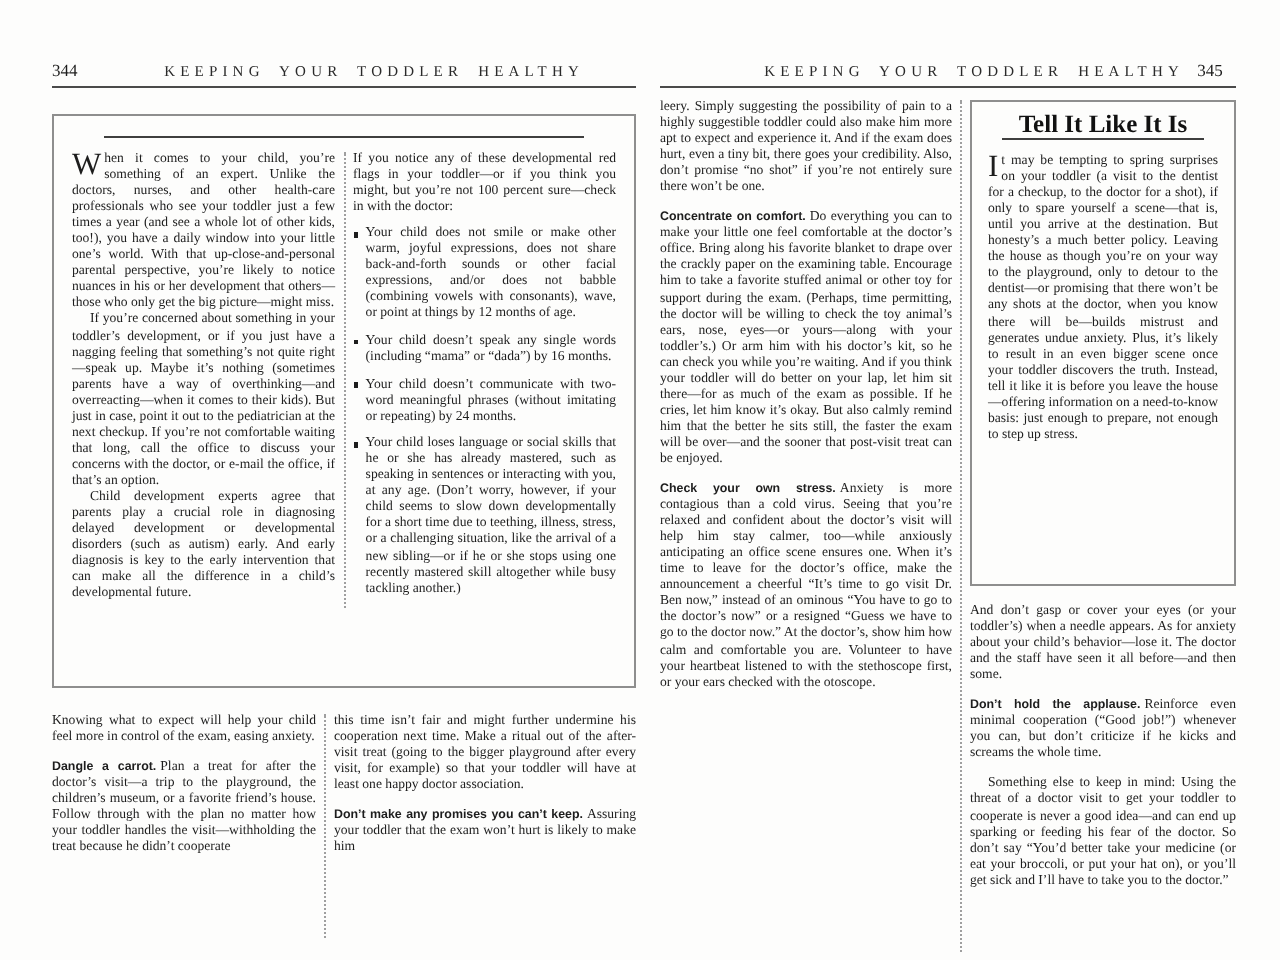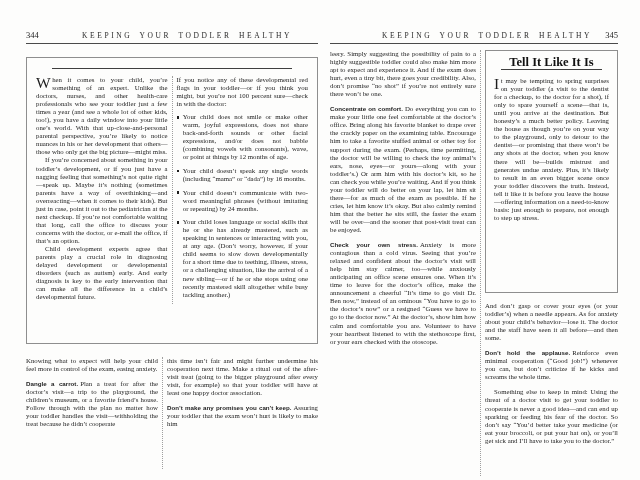--- a/index.html
+++ b/index.html
@@ -3,21 +3,21 @@
 <meta charset="utf-8">
 <style>
   html,body{margin:0;padding:0;}
   body{width:640px;height:480px;background:#fdfdfc;overflow:hidden;}
   .spread{position:relative;width:640px;height:480px;font-family:"Liberation Serif",serif;color:#1d1d1d;}
   .page{position:absolute;top:0;height:480px;overflow:hidden;}
   .page-left{left:26px;width:292px;}
   .page-right{left:330px;width:288px;}
   .header-row{display:flex;align-items:baseline;padding-top:30px;}
   .hdr-side{width:26px;font-size:8.5px;flex:none;}
-  .hdr-side.right{text-align:right;}
+  .hdr-side.right{text-align:center;}
   .running-head{flex:1;text-align:right;font-size:7.5px;letter-spacing:2.6px;word-spacing:3px;color:#2a2a2a;}
   .header-rule{border-top:1px solid #4a4a4a;margin-top:3px;}
   .callout-box{border:1px solid #8e8e8e;box-sizing:border-box;background:#fdfdfc;}
   .box-left{margin-top:13px;height:287px;padding:7px 9px;}
   .box-title{text-align:center;font-weight:bold;font-size:13.5px;color:#111;}
   .box-title-rule{border-top:1.5px solid #3f3f3f;width:88%;margin:3px auto 7px;}
   .cols{display:flex;}
   .col{text-align:justify;font-size:6.8px;line-height:8.05px;}
   .col-divider{flex:none;border-left:1px dotted #9f9f9f;margin:0 4px;}
   p{margin:0;}

